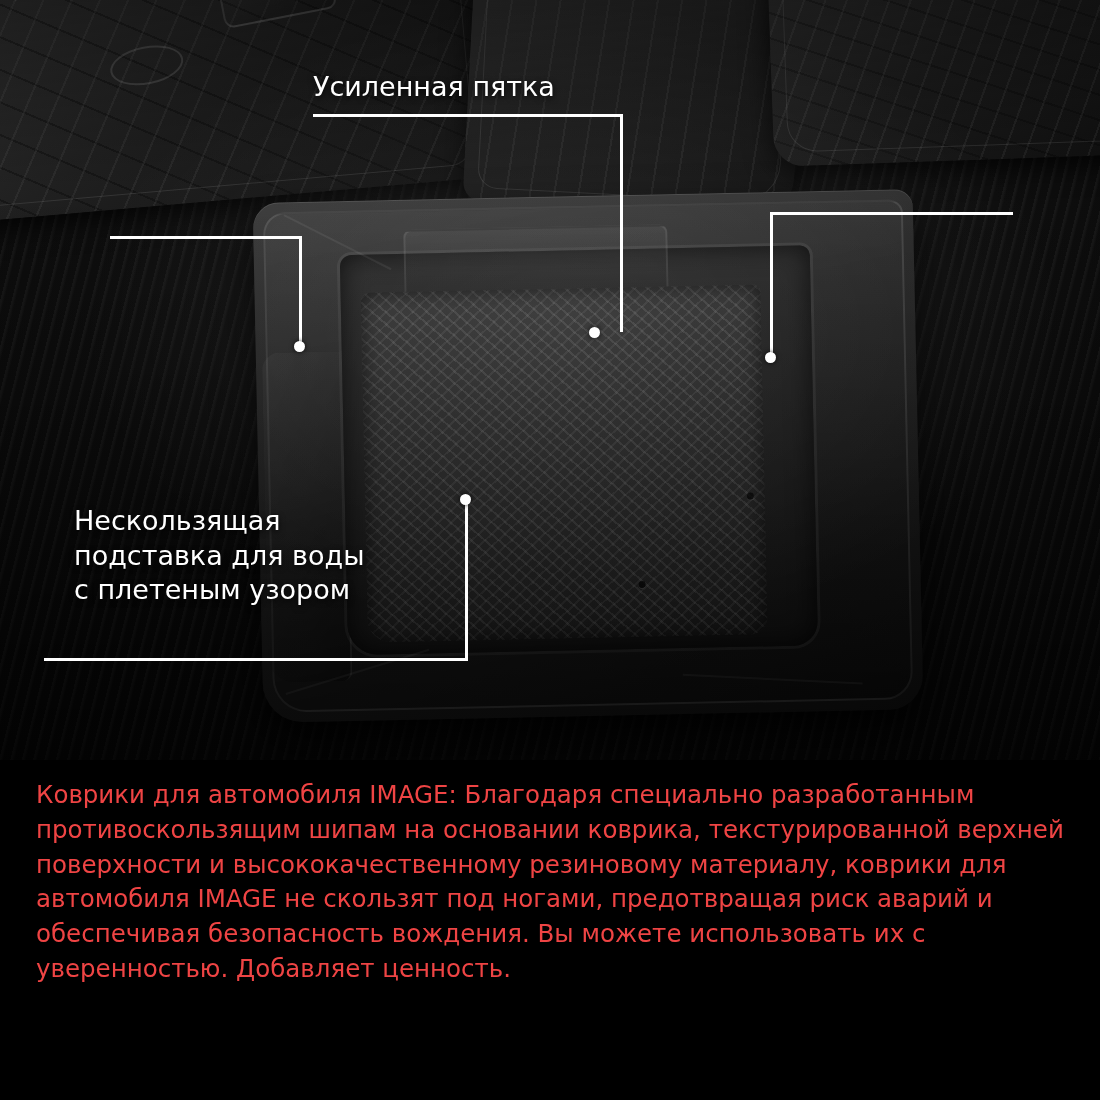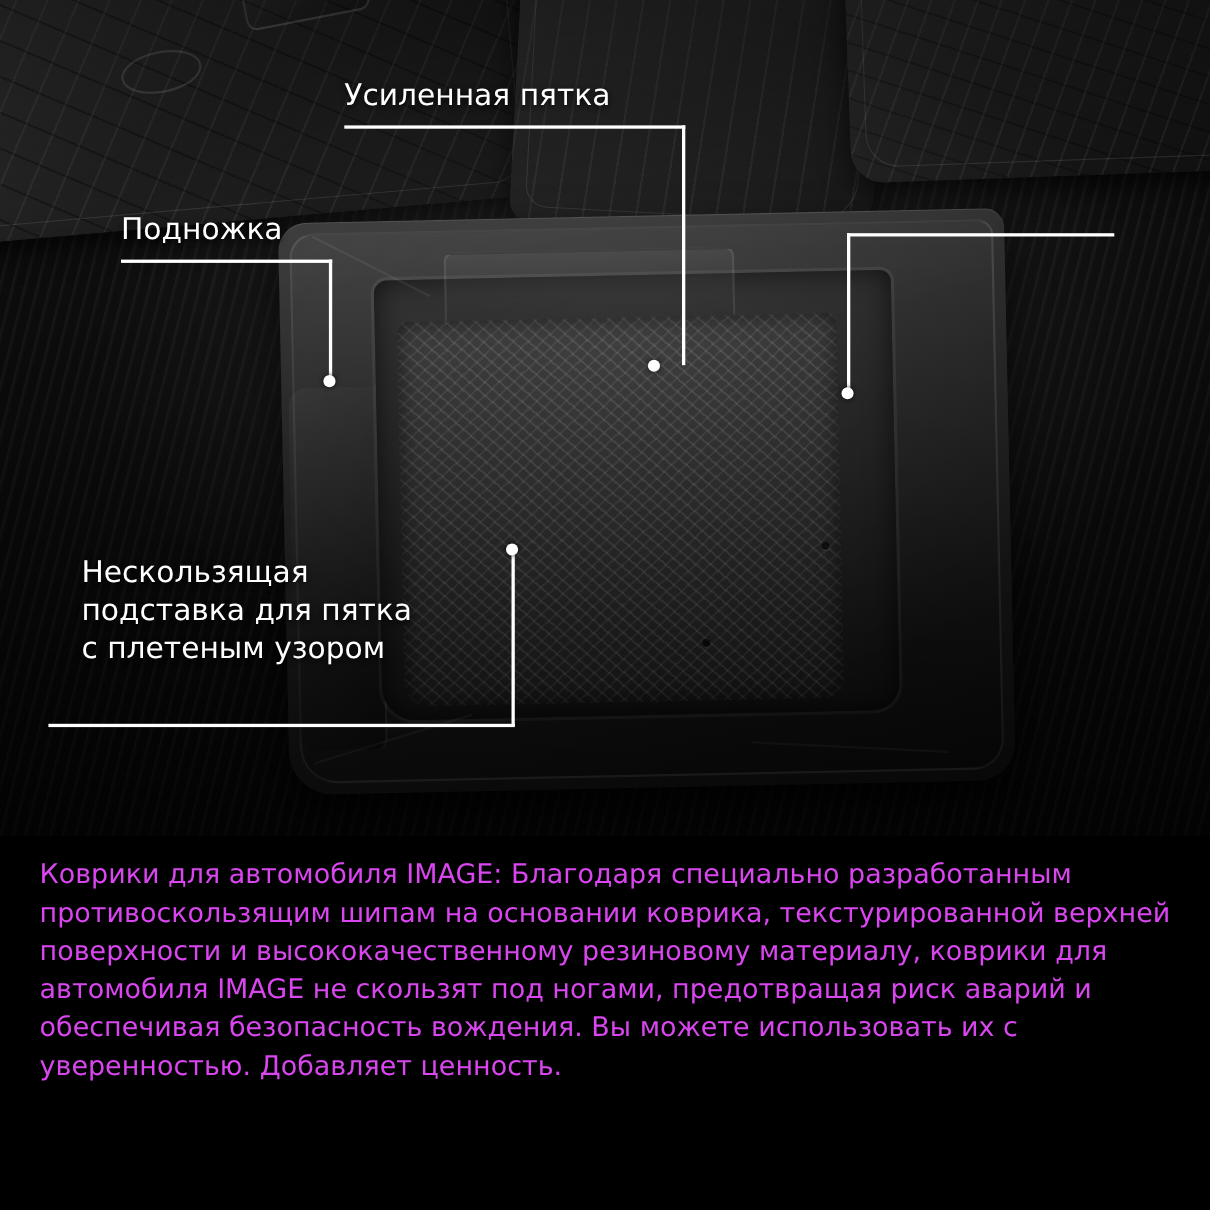--- a/index.html
+++ b/index.html
@@ -212,21 +212,21 @@
     left: 0; top: 760px;
     width: 1100px; height: 340px;
     background: #000;
   }
   .desc p {
     margin: 0;
     position: absolute;
     left: 36px;
     top: 18px;
     width: 1030px;
-    color: #d946ef;
+    color: #ef4444;
     font-size: 24.5px;
     line-height: 1.42;
     font-family: "DejaVu Sans", sans-serif;
   }
 </style>
 </head>
 <body>
 
 <div id="page">
 
@@ -265,27 +265,26 @@
 
     <div class="callout-label" style="left:313px; top:70px;">Усиленная пятка</div>
     <div class="leader" style="left:313px; top:114px; width:310px; border-top-width:3px;"></div>
     <div class="leader" style="left:620px; top:114px; height:218px; border-left-width:3px;"></div>
     <div class="dot" style="left:589px; top:327px;"></div>
 
     <div class="leader" style="left:770px; top:212px; width:243px; border-top-width:3px;"></div>
     <div class="leader" style="left:770px; top:212px; height:145px; border-left-width:3px;"></div>
     <div class="dot" style="left:765px; top:352px;"></div>
 
-    <div class="callout-label" style="left:110px; top:192px;">Подножка</div>
     <div class="leader" style="left:110px; top:236px; width:192px; border-top-width:3px;"></div>
     <div class="leader" style="left:299px; top:236px; height:110px; border-left-width:3px;"></div>
     <div class="dot" style="left:294px; top:341px;"></div>
 
     <div class="callout-label" style="left:74px; top:504px; width:400px;">Нескользящая
-подставка для пятка
+подставка для воды
 с плетеным узором</div>
     <div class="leader" style="left:44px; top:658px; width:424px; border-top-width:3px;"></div>
     <div class="leader" style="left:465px; top:500px; height:160px; border-left-width:3px;"></div>
     <div class="dot" style="left:460px; top:494px;"></div>
   </div>
 
   <div class="desc">
     <p>Коврики для автомобиля IMAGE: Благодаря специально разработанным противоскользящим шипам на основании коврика, текстурированной верхней поверхности и высококачественному резиновому материалу, коврики для автомобиля IMAGE не скользят под ногами, предотвращая риск аварий и обеспечивая безопасность вождения. Вы можете использовать их с уверенностью. Добавляет ценность.</p>
   </div>
 

